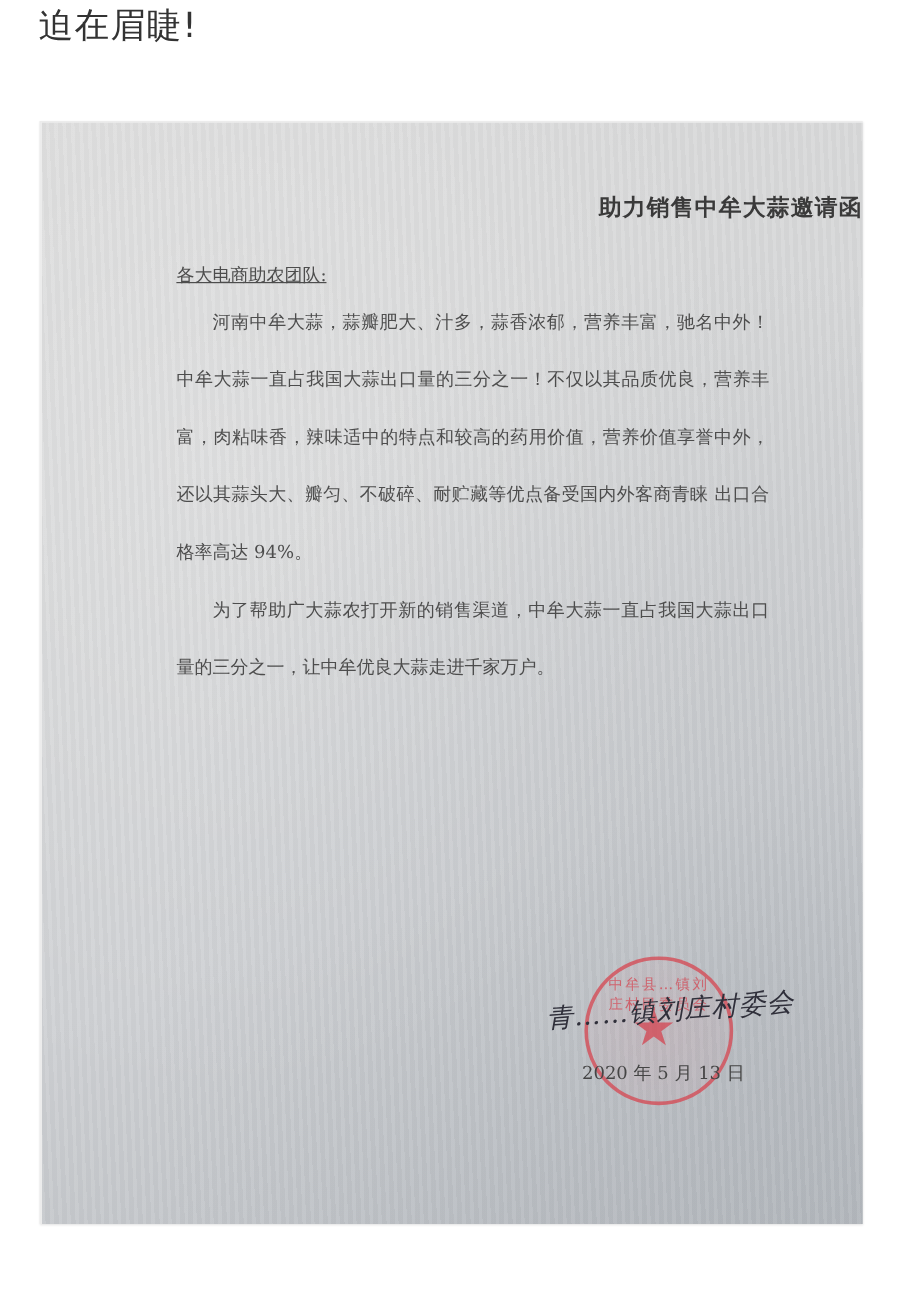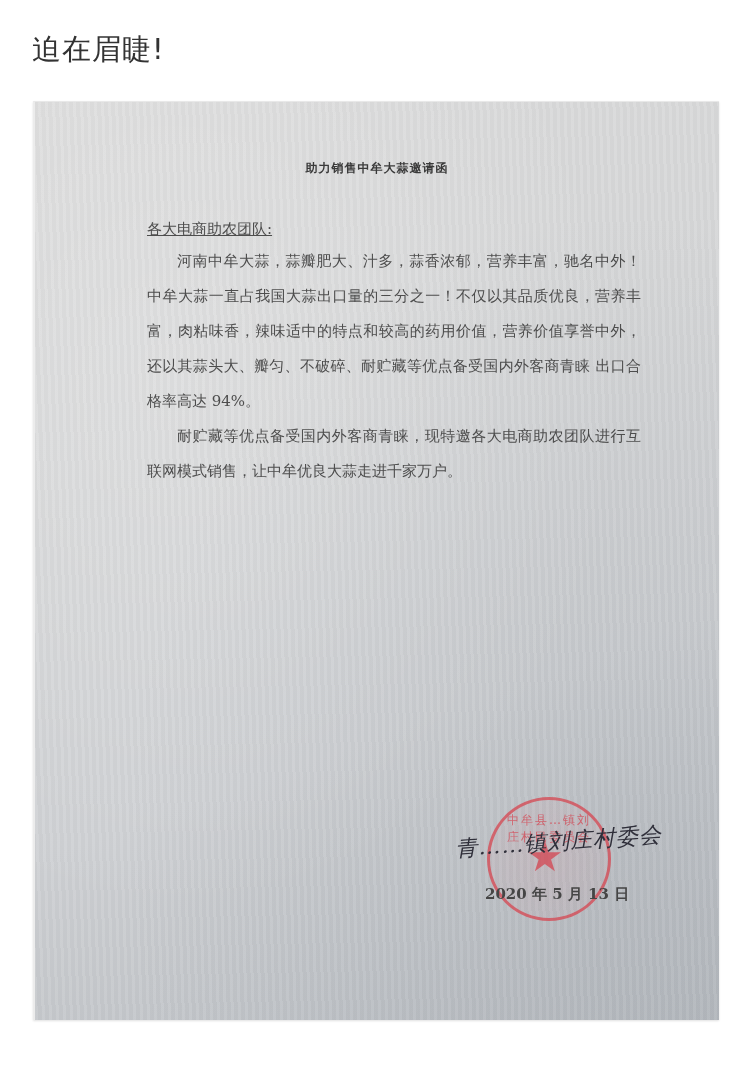--- a/index.html
+++ b/index.html
@@ -2,47 +2,46 @@
 <html><head>
   <meta charset="utf-8">
   <style>
     html, body { margin: 0; padding: 0; background: #ffffff; }
     body { width: 750px; height: 1079px; position: relative; overflow: hidden;
            font-family: "DejaVu Sans", sans-serif; }
     .caption {
       position: absolute; left: 32px; top: 2px;
       font-size: 29px; color: #333333; letter-spacing: 1px;
       font-family: "DejaVu Sans", sans-serif;
-      margin-top: 28px;
     }
     .photo {
       position: absolute; left: 33px; top: 101px; width: 684px; height: 918px;
       background: linear-gradient(160deg, #dcdcdc 0%, #d6d7d8 35%, #cfd1d4 65%, #b9bdc2 100%);
       border-top: 1px solid #e8e8e8;
       border-left: 2px solid #ececec;
       box-shadow: 0 1px 2px rgba(0,0,0,0.12);
       overflow: hidden;
     }
     .photo::before {
       content: ""; position: absolute; inset: 0;
       background:
         repeating-linear-gradient(88deg, rgba(255,255,255,0.05) 0 3px, rgba(0,0,0,0.02) 3px 7px),
         radial-gradient(ellipse at 20% 30%, rgba(255,255,255,0.18), rgba(255,255,255,0) 60%),
         radial-gradient(ellipse at 85% 80%, rgba(120,130,140,0.15), rgba(0,0,0,0) 60%);
       pointer-events: none;
     }
     .paper { position: absolute; inset: 0; font-family: "DejaVu Serif", serif; color: #4a4a4a; }
     .doc-title {
-      position: absolute; left: 0; right: 0; top: 58px; text-align: center;
-      font-size: 12px; font-weight: bold; color: #3a3a3a; letter-spacing: 1px;
+      position: absolute; left: 0; right: 0; top: 58px; text-align: right;
+      font-size: 19px; font-weight: bold; color: #3a3a3a; letter-spacing: 1px;
     }
     .salutation { position: absolute; left: 112px; top: 118px; font-size: 15px; color: #4d4d4d; text-decoration: underline; }
     .body-text {
       position: absolute; left: 112px; top: 142px; width: 494px;
-      font-size: 15px; line-height: 35px; color: #4d4d4d; text-align: justify;
+      font-size: 15px; line-height: 48px; color: #4d4d4d; text-align: justify;
     }
     .body-text p { margin: 0; text-indent: 2em; }
     .sign-area { position: absolute; left: 420px; top: 695px; width: 240px; height: 130px; }
     .seal {
       position: absolute; left: 32px; top: 0; width: 118px; height: 118px;
       border-radius: 50%; border: 3px solid rgba(214,70,80,0.75);
       background: radial-gradient(circle, rgba(230,150,160,0.15), rgba(230,150,160,0.05));
     }
     .seal-star {
       position: absolute; left: 36px; top: 36px; font-size: 42px; line-height: 42px;
@@ -51,35 +50,35 @@
     .seal-text {
       position: absolute; left: 14px; top: 12px; width: 90px; text-align: center;
       font-size: 12px; color: rgba(214,60,72,0.7); letter-spacing: 2px;
     }
     .signature {
       position: absolute; left: 0; top: 30px; font-size: 22px; color: #2f2f3a;
       font-family: "DejaVu Serif", serif; font-style: italic; transform: rotate(-4deg);
       letter-spacing: 1px;
     }
     .date {
-      position: absolute; left: 30px; top: 88px; font-size: 15px; font-weight: bold; color: #454545;
+      position: absolute; left: 30px; top: 88px; font-size: 15px; font-weight: normal; color: #454545;
     }
   </style>
 </head>
 <body>
 
 <div class="caption">迫在眉睫!</div>
 
 <div class="photo">
   <div class="paper">
     <div class="doc-title">助力销售中牟大蒜邀请函</div>
     <div class="salutation">各大电商助农团队:</div>
     <div class="body-text">
       <p>河南中牟大蒜，蒜瓣肥大、汁多，蒜香浓郁，营养丰富，驰名中外！中牟大蒜一直占我国大蒜出口量的三分之一！不仅以其品质优良，营养丰富，肉粘味香，辣味适中的特点和较高的药用价值，营养价值享誉中外，还以其蒜头大、瓣匀、不破碎、耐贮藏等优点备受国内外客商青睐 出口合格率高达 94%。</p>
-      <p>耐贮藏等优点备受国内外客商青睐，现特邀各大电商助农团队进行互联网模式销售，让中牟优良大蒜走进千家万户。</p>
+      <p>为了帮助广大蒜农打开新的销售渠道，中牟大蒜一直占我国大蒜出口量的三分之一，让中牟优良大蒜走进千家万户。</p>
     </div>
     <div class="sign-area">
       <div class="seal">
         <div class="seal-text">中牟县…镇刘庄村民委员会</div>
         <div class="seal-star">★</div>
       </div>
       <div class="signature">青……镇刘庄村委会</div>
       <div class="date">2020 年 5 月 13 日</div>
     </div>
   </div>

